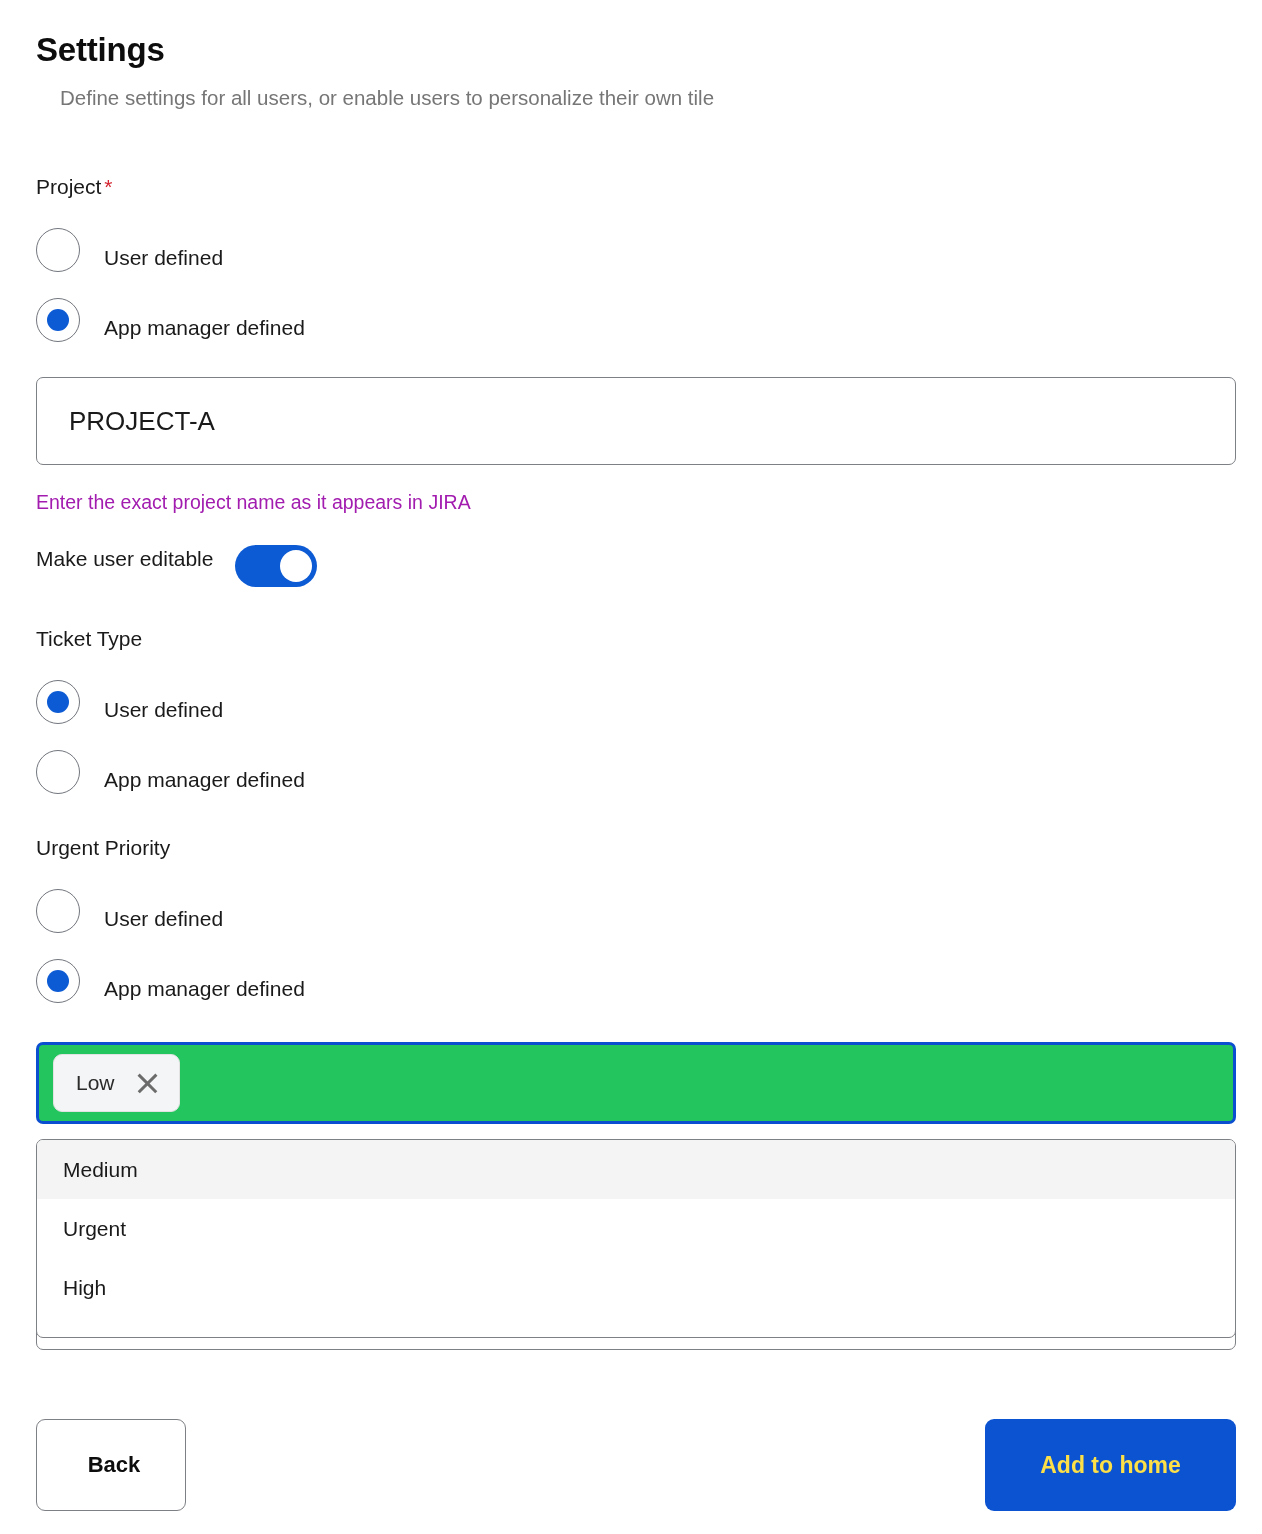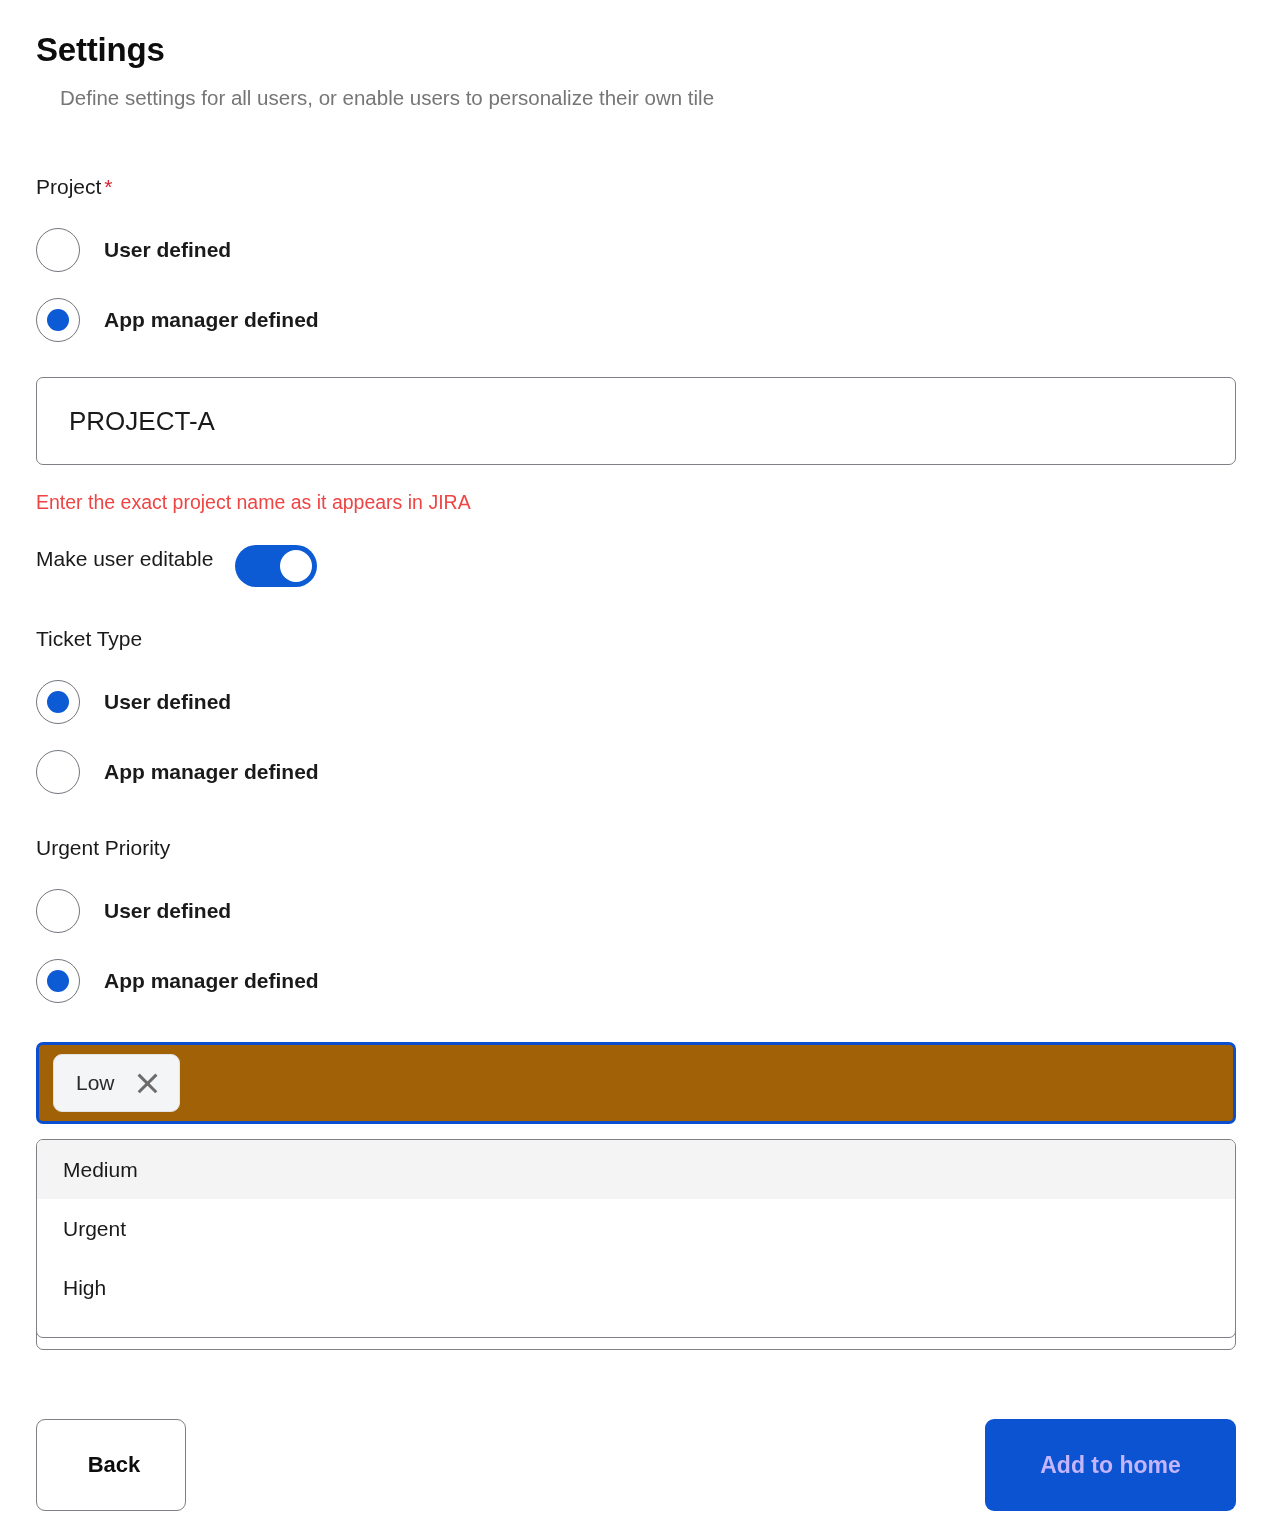--- a/index.html
+++ b/index.html
@@ -57,23 +57,22 @@
   .req-star {
     color: #d4232e;
     font-size: 21px;
     padding-left: 3px;
   }
 
   
   .radio-row {
     position: absolute;
     display: flex;
-    align-items: center;
+    align-items: flex-end;
     height: 44px;
-    font-weight: bold;
   }
   .radio {
     width: 44px;
     height: 44px;
     border-radius: 50%;
     border: 1.6px solid #72767d;
     background: #ffffff;
     box-sizing: border-box;
     flex: 0 0 auto;
     position: relative;
@@ -113,21 +112,21 @@
     font-size: 26px;
     color: #1a1a1a;
     padding: 0 32px;
     outline: none;
   }
   .helper-text {
     position: absolute;
     left: 36px;
     top: 489px;
     font-size: 19.5px;
-    color: #ef4444;
+    color: #a21caf;
     line-height: 26px;
     white-space: nowrap;
   }
 
   
   .toggle-row {
     position: absolute;
     left: 36px;
     top: 545px;
     display: flex;
@@ -175,21 +174,21 @@
   
   .multiselect {
     position: absolute;
     left: 36px;
     top: 1042px;
     width: 1200px;
     height: 82px;
     box-sizing: border-box;
     border: 3px solid #0b4fd0;
     border-radius: 7px;
-    background: #a16207;
+    background: #22c55e;
     display: flex;
     align-items: center;
     padding: 0 14px;
     z-index: 3;
   }
   .chip {
     height: 58px;
     box-sizing: border-box;
     border: 1.3px solid #e2e2e2;
     border-radius: 9px;
@@ -278,21 +277,21 @@
     top: 1419px;
     width: 251px;
     height: 92px;
     box-sizing: border-box;
     border: none;
     border-radius: 9px;
     background: #0c53d1;
     font-family: "Liberation Sans", sans-serif;
     font-size: 23px;
     font-weight: bold;
-    color: #c4b5fd;
+    color: #fde047;
     cursor: pointer;
   }
 </style>
 </head>
 <body>
 
 <div class="page">
 
   <div class="page-title">Settings</div>
   <div class="page-subtitle">Define settings for all users, or enable users to personalize their own tile</div>

